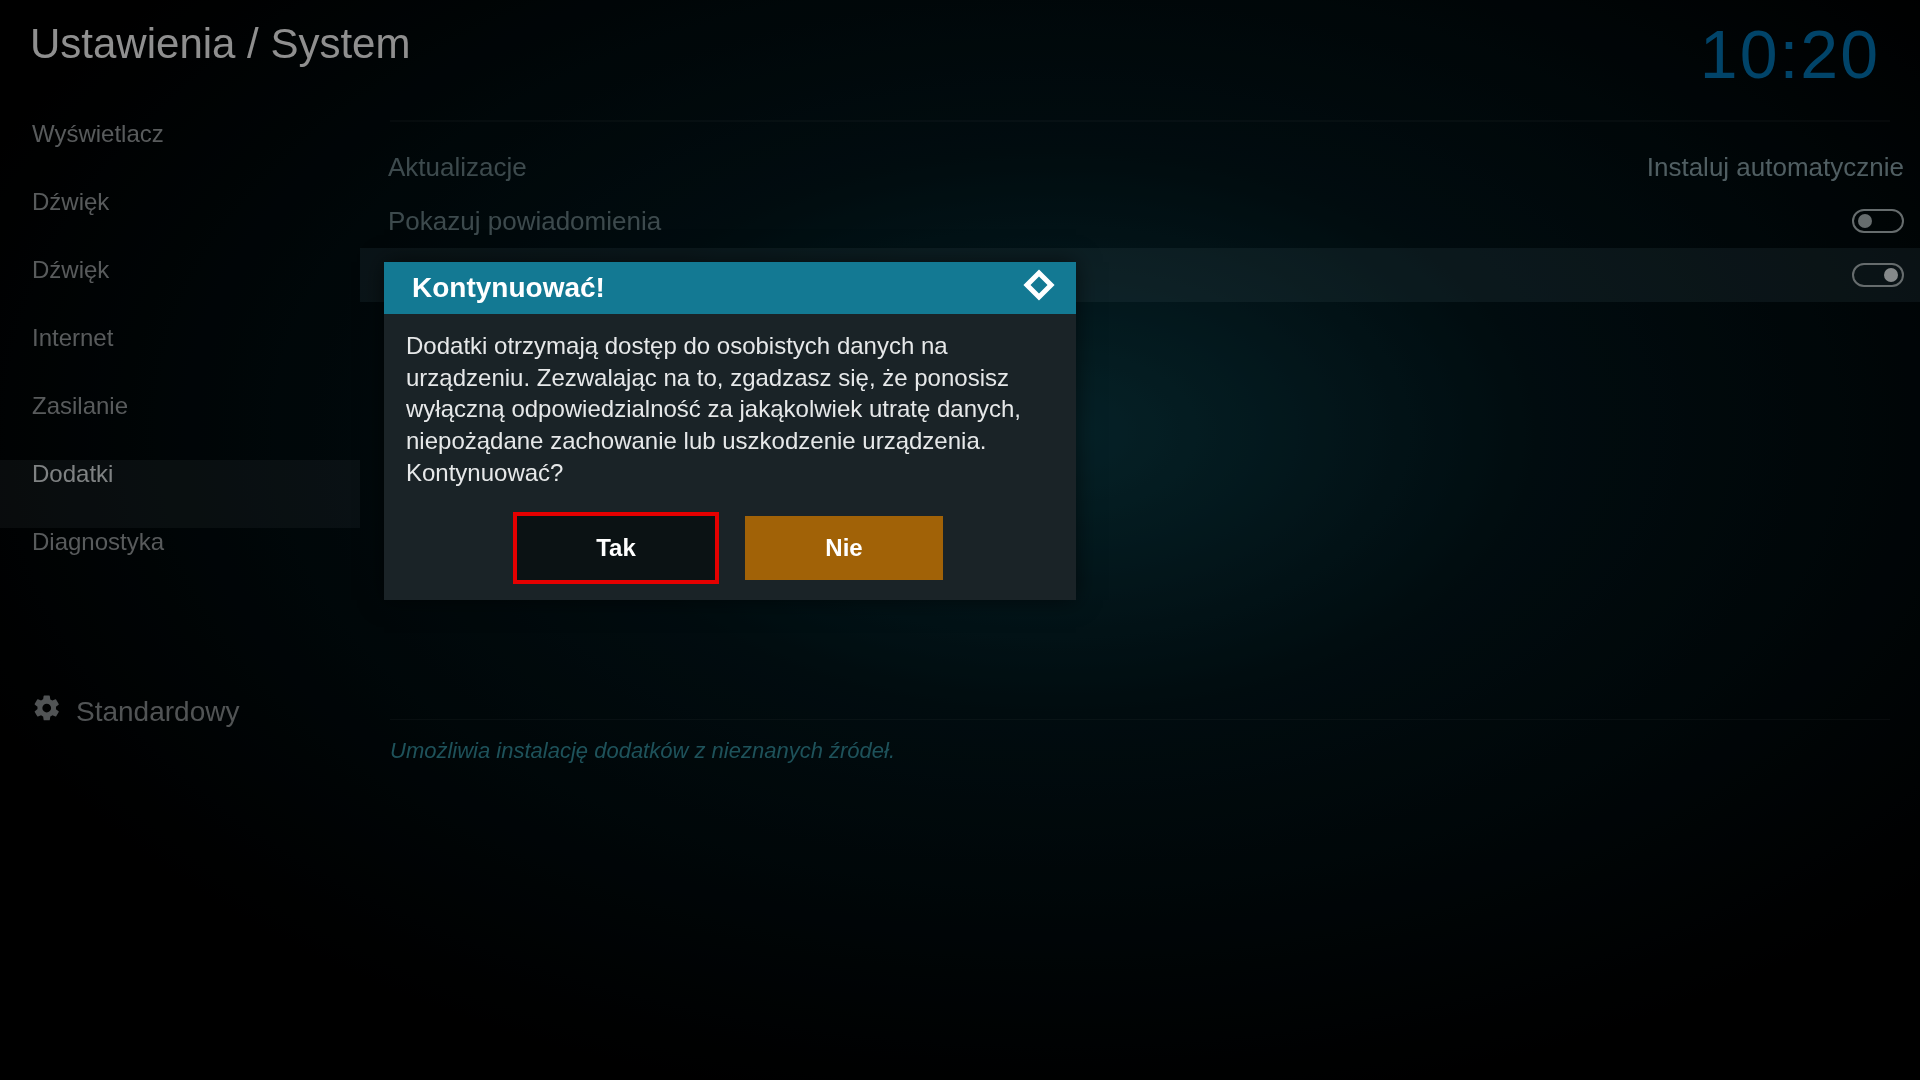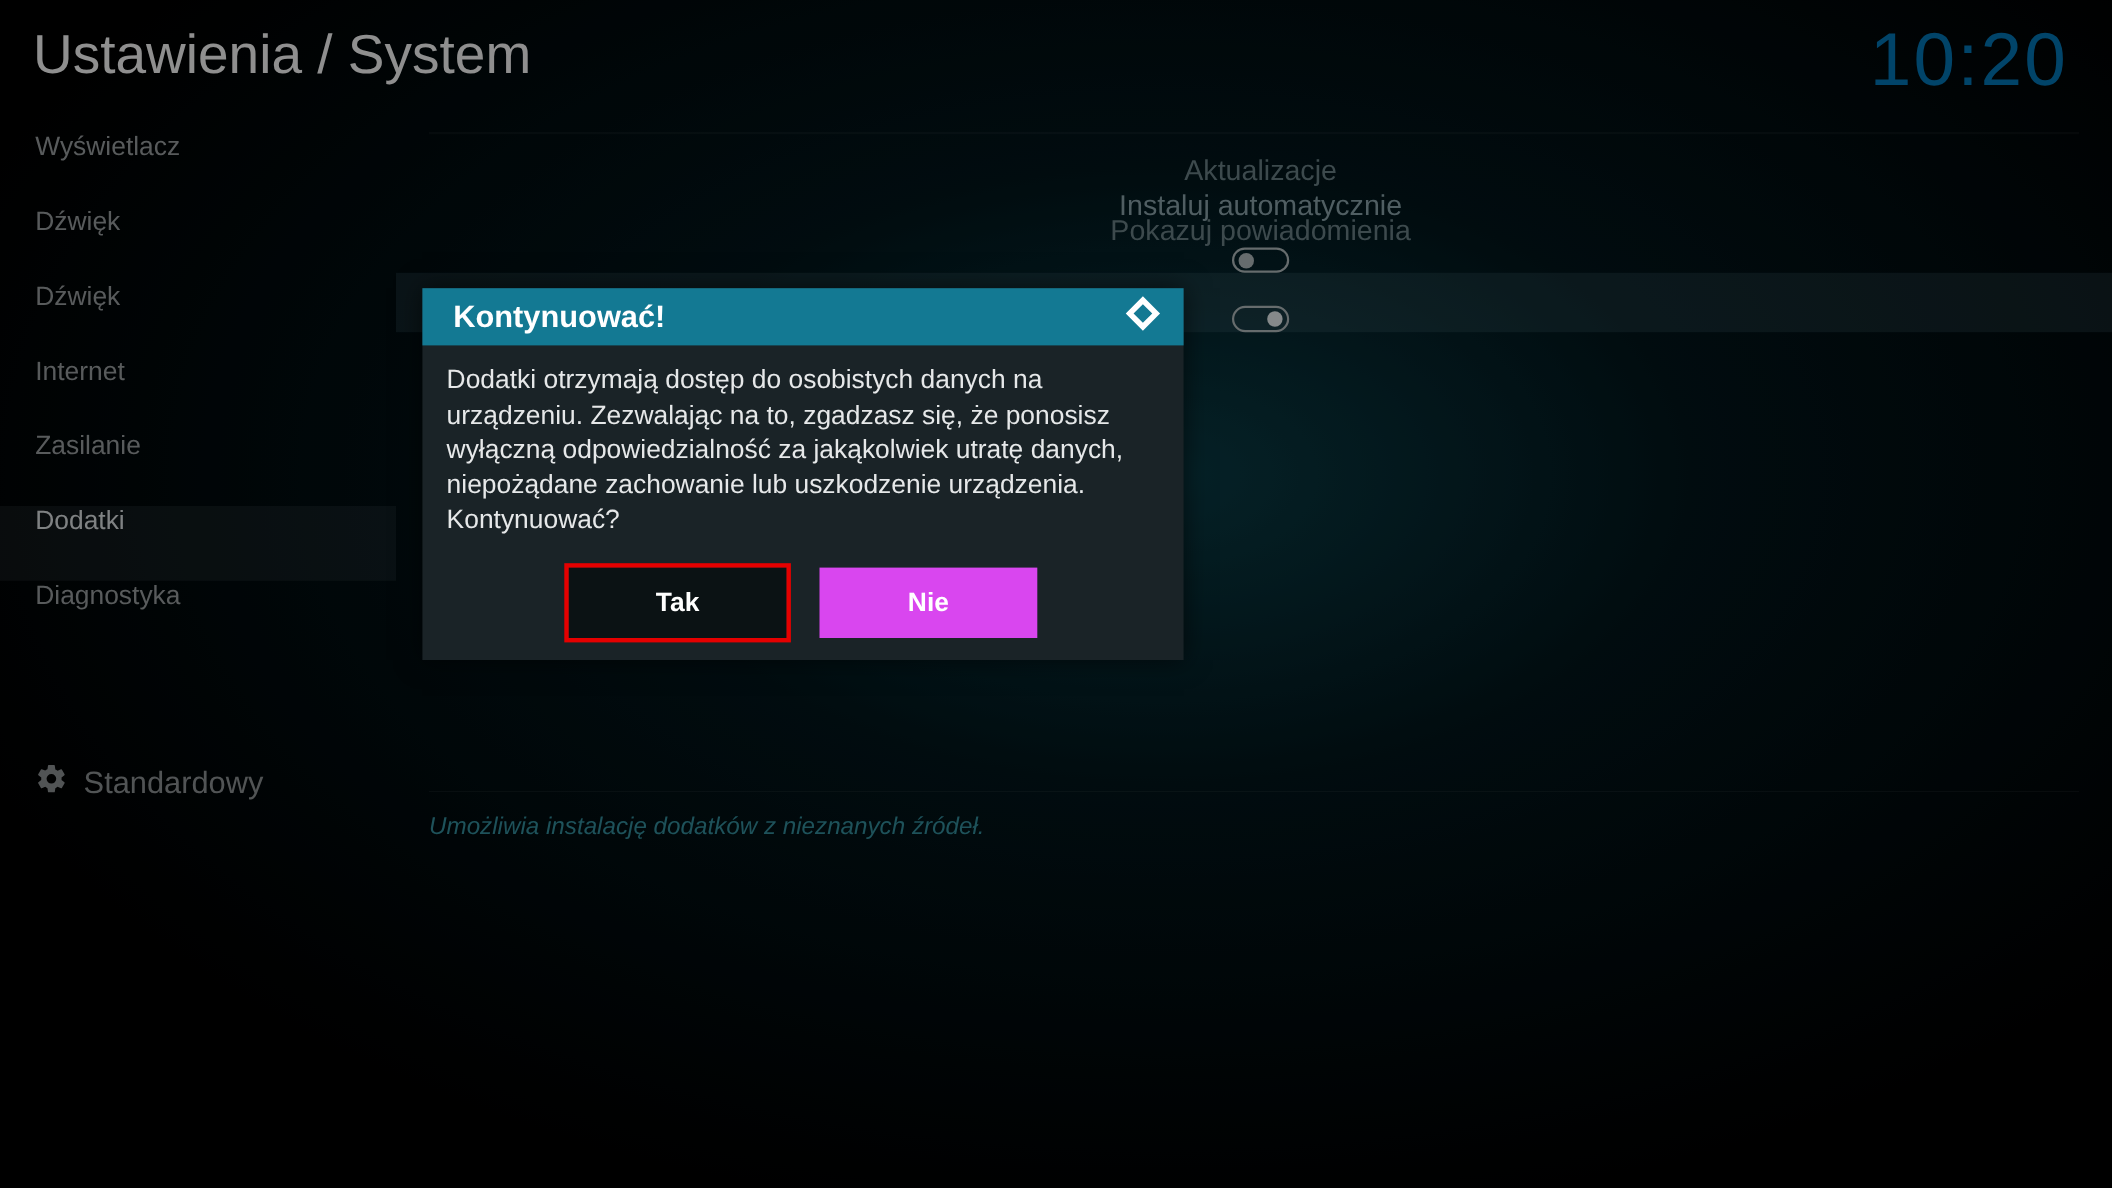--- a/index.html
+++ b/index.html
@@ -16,21 +16,21 @@
   
   .header {
     position: absolute;
     top: 0; left: 0; right: 0;
     height: 105px;
     padding: 20px 40px 0 30px;
     display: flex;
     justify-content: space-between;
   }
   .breadcrumb {
-    font-size: 50px;
+    font-size: 42px;
     font-weight: 300;
     color: #dcdcdc;
   }
   .clock {
     font-size: 68px;
     font-weight: 100;
     color: #0369a1;
     line-height: 1;
     letter-spacing: 2px;
   }
@@ -86,21 +86,20 @@
     margin-bottom: 10px;
   }
   .setting-row {
     display: flex;
     justify-content: space-between;
     align-items: center;
     padding: 0 16px 0 28px;
     height: 54px;
     font-size: 26px;
     color: #5e7277;
-    flex-direction: column;
   }
   .setting-row.highlight {
     background: rgba(90,130,140,0.18);
   }
   .value-txt { color:#7b9197; font-size:26px; }
 
   .toggle {
     width: 52px; height: 24px;
     border: 2px solid #9da6a8;
     border-radius: 14px;
@@ -173,21 +172,21 @@
     font-size:24px; font-weight:700;
     cursor:pointer;
   }
   .btn-yes{
     background:#0b1214;
     color:#fff;
     outline: 4px solid #e50000;
     outline-offset: 0;
   }
   .btn-no{
-    background:#d946ef;
+    background:#a16207;
     color:#fff;
   }
 </style>
 </head>
 <body>
 
 <div class="header">
   <div class="breadcrumb">Ustawienia / System</div>
   <div class="clock">10:20</div>
 </div>

